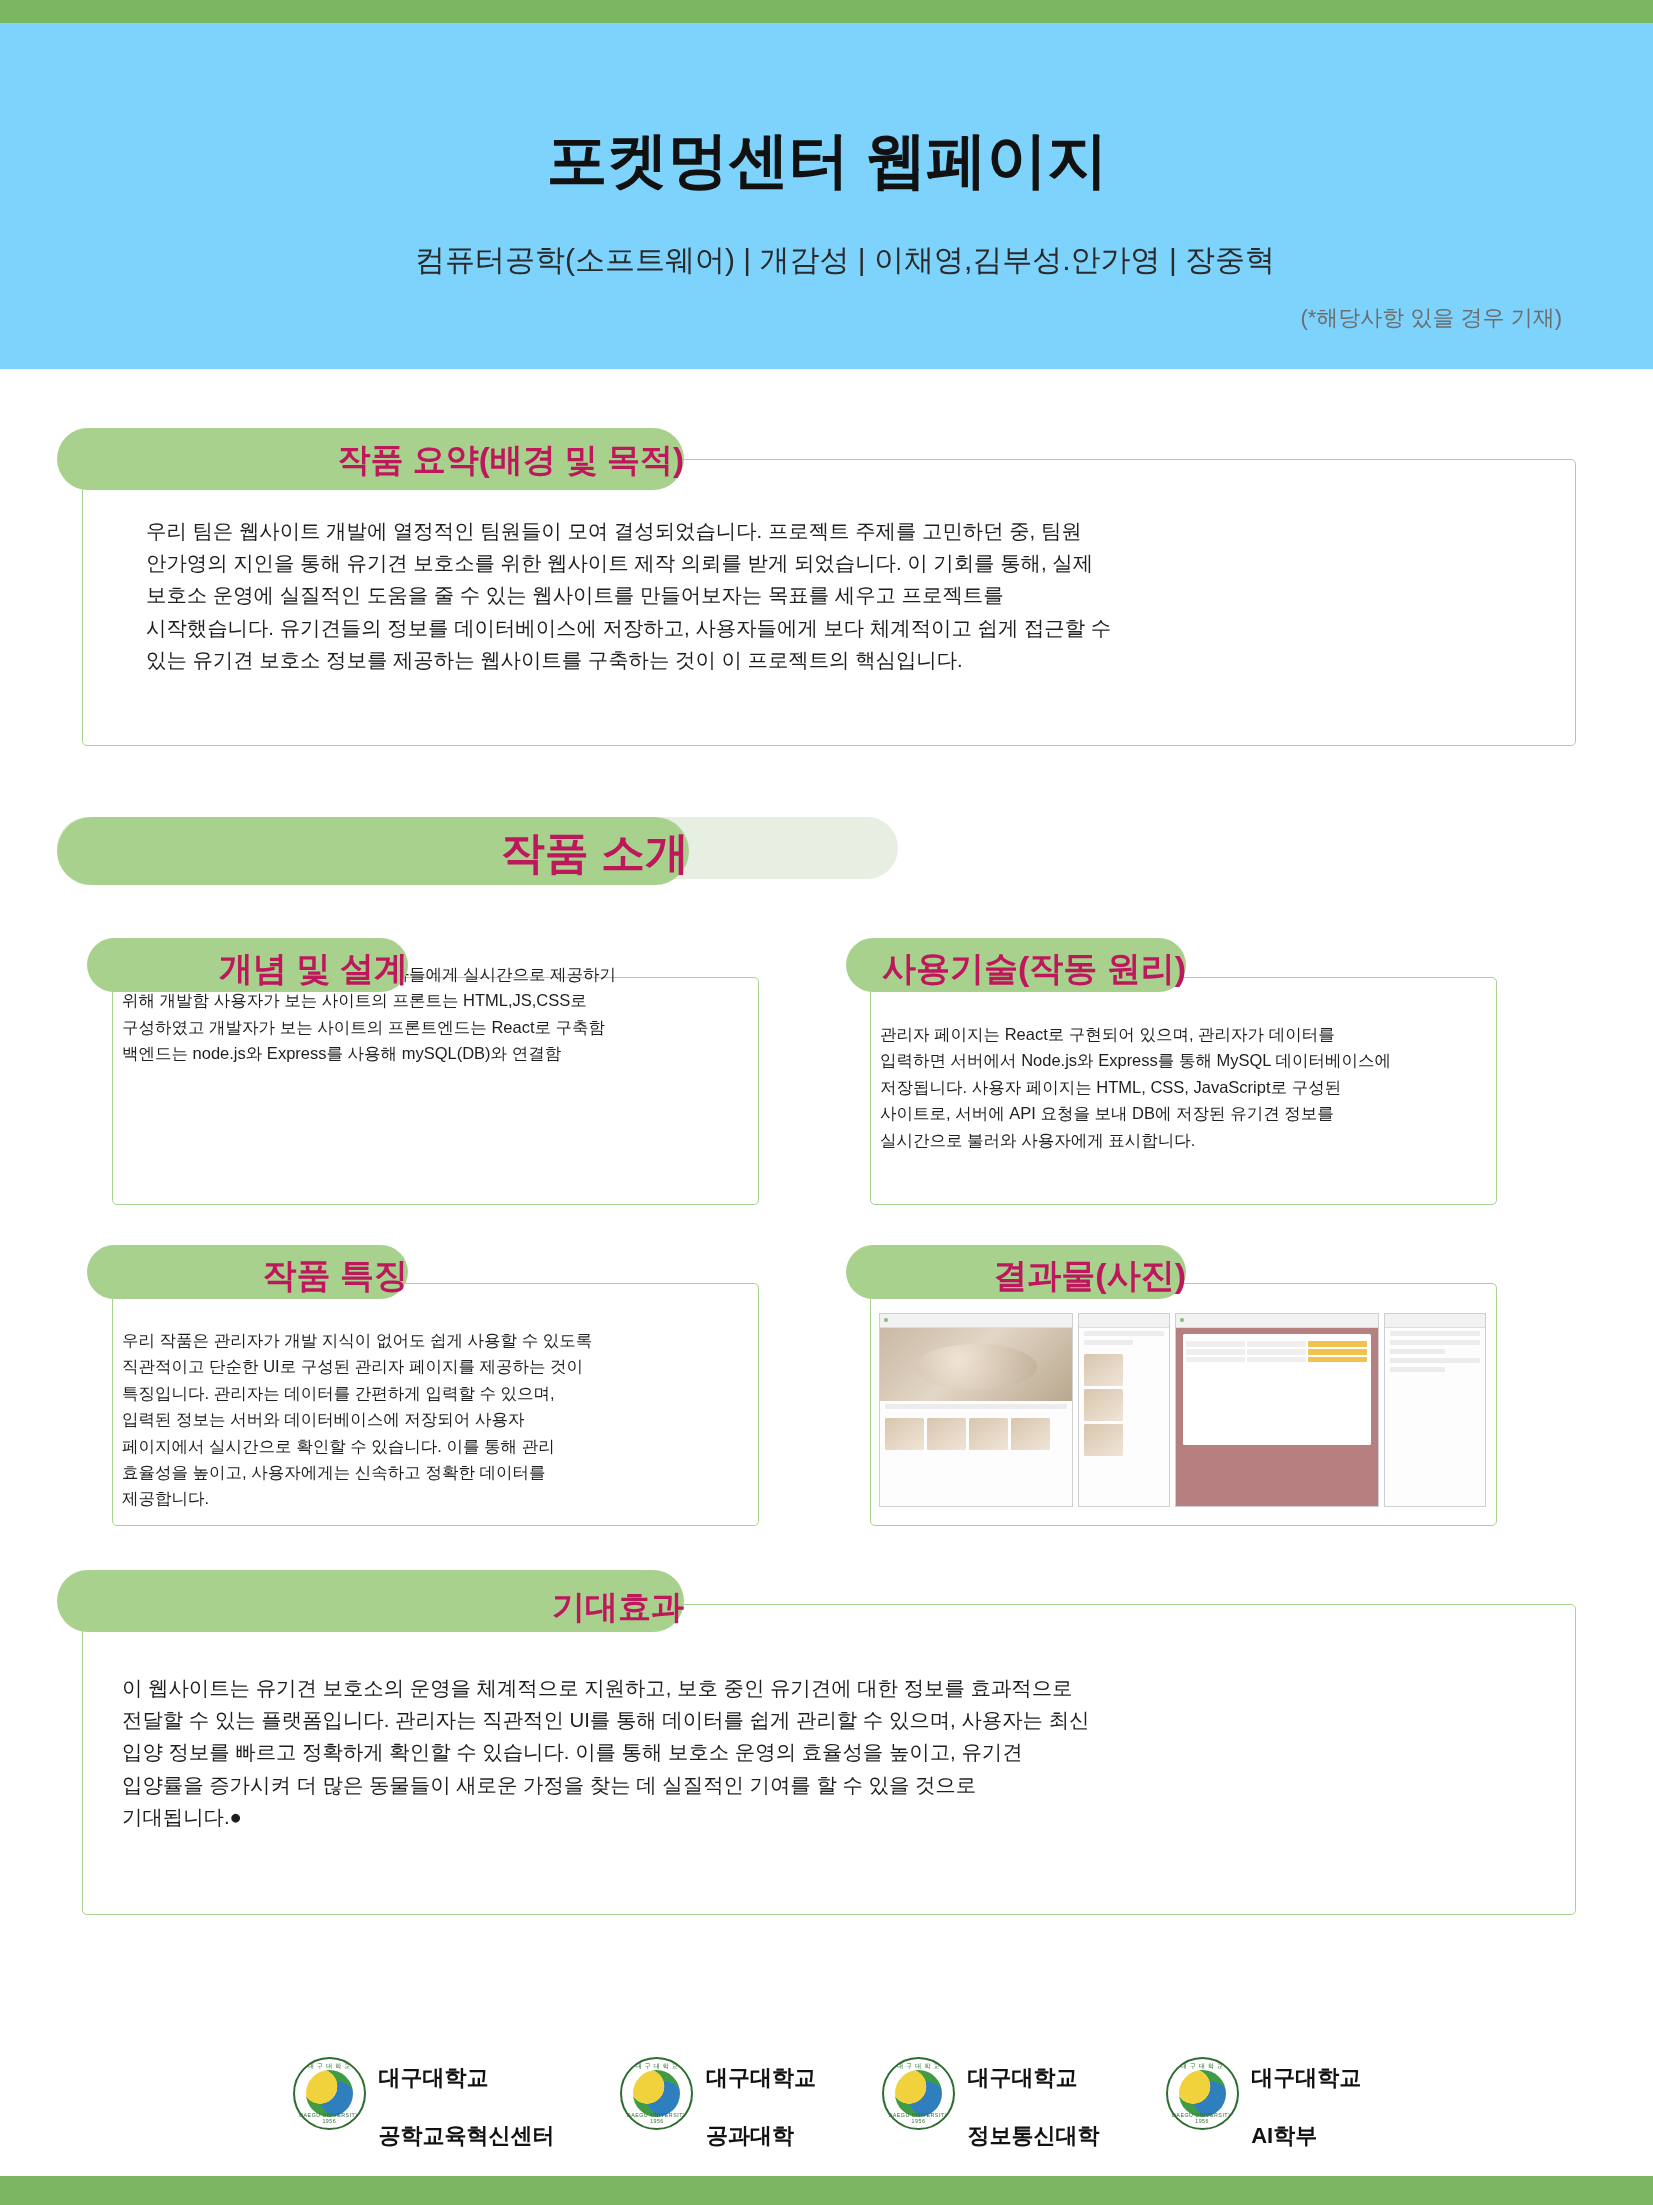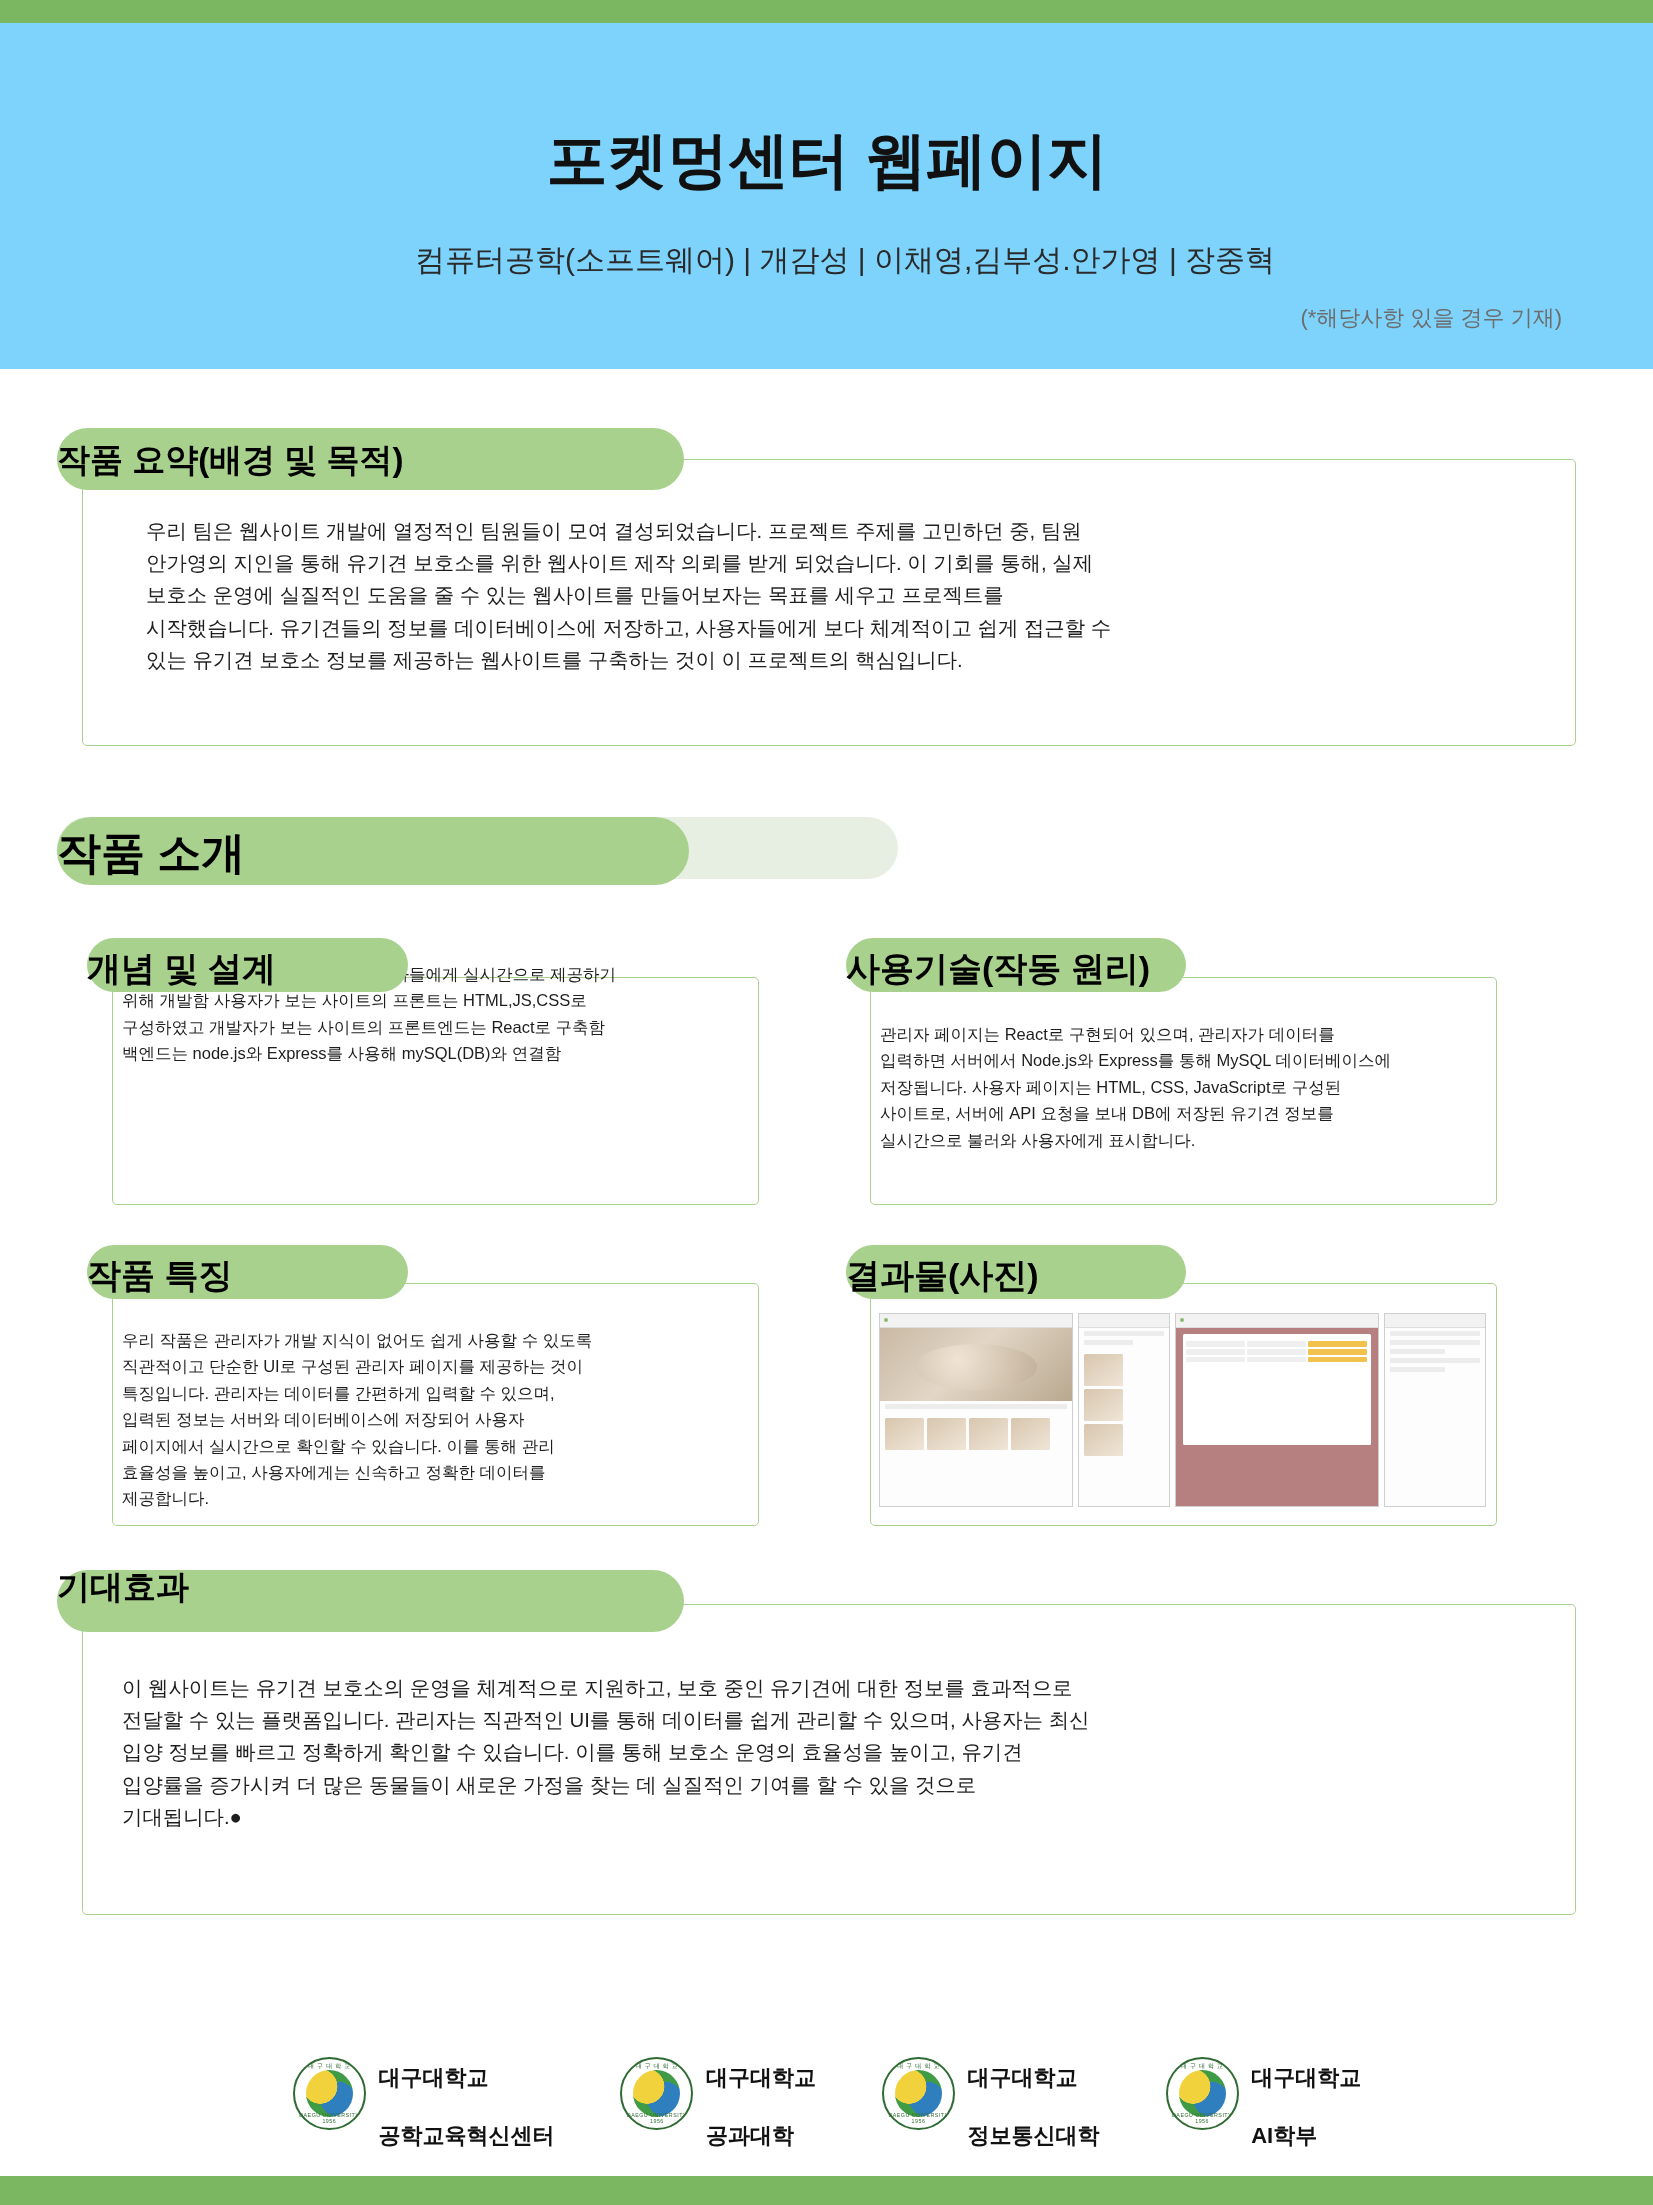--- a/index.html
+++ b/index.html
@@ -66,22 +66,22 @@
     font-size: 22px;
     color: #6d6d6d;
   }
 
   
   .pill {
     display: inline-block;
     background: #a9d18e;
     border-radius: 34px;
     font-weight: bold;
-    color: #000000;
-    text-align: left;
+    color: #be185d;
+    text-align: right;
     line-height: 1;
     box-sizing: border-box;
   }
 
   .panel {
     position: absolute;
     border: 1.5px solid #a9d18e;
     border-radius: 4.9px;
     box-sizing: border-box;
     background: #ffffff;
@@ -275,22 +275,21 @@
     width: 1494px;
     height: 311px;
   }
   #sec-effect-label {
     position: absolute;
     left: 57px;
     top: 1570px;
     width: 627px;
     height: 62px;
     font-size: 33px;
-    padding-top: 1px;
-    font-family: Liberation Serif, serif;
+    padding-top: 20px;
   }
   #sec-effect-text {
     position: absolute;
     left: 122px;
     top: 1672px;
     width: 1313px;
   }
 
   
   .footer {

